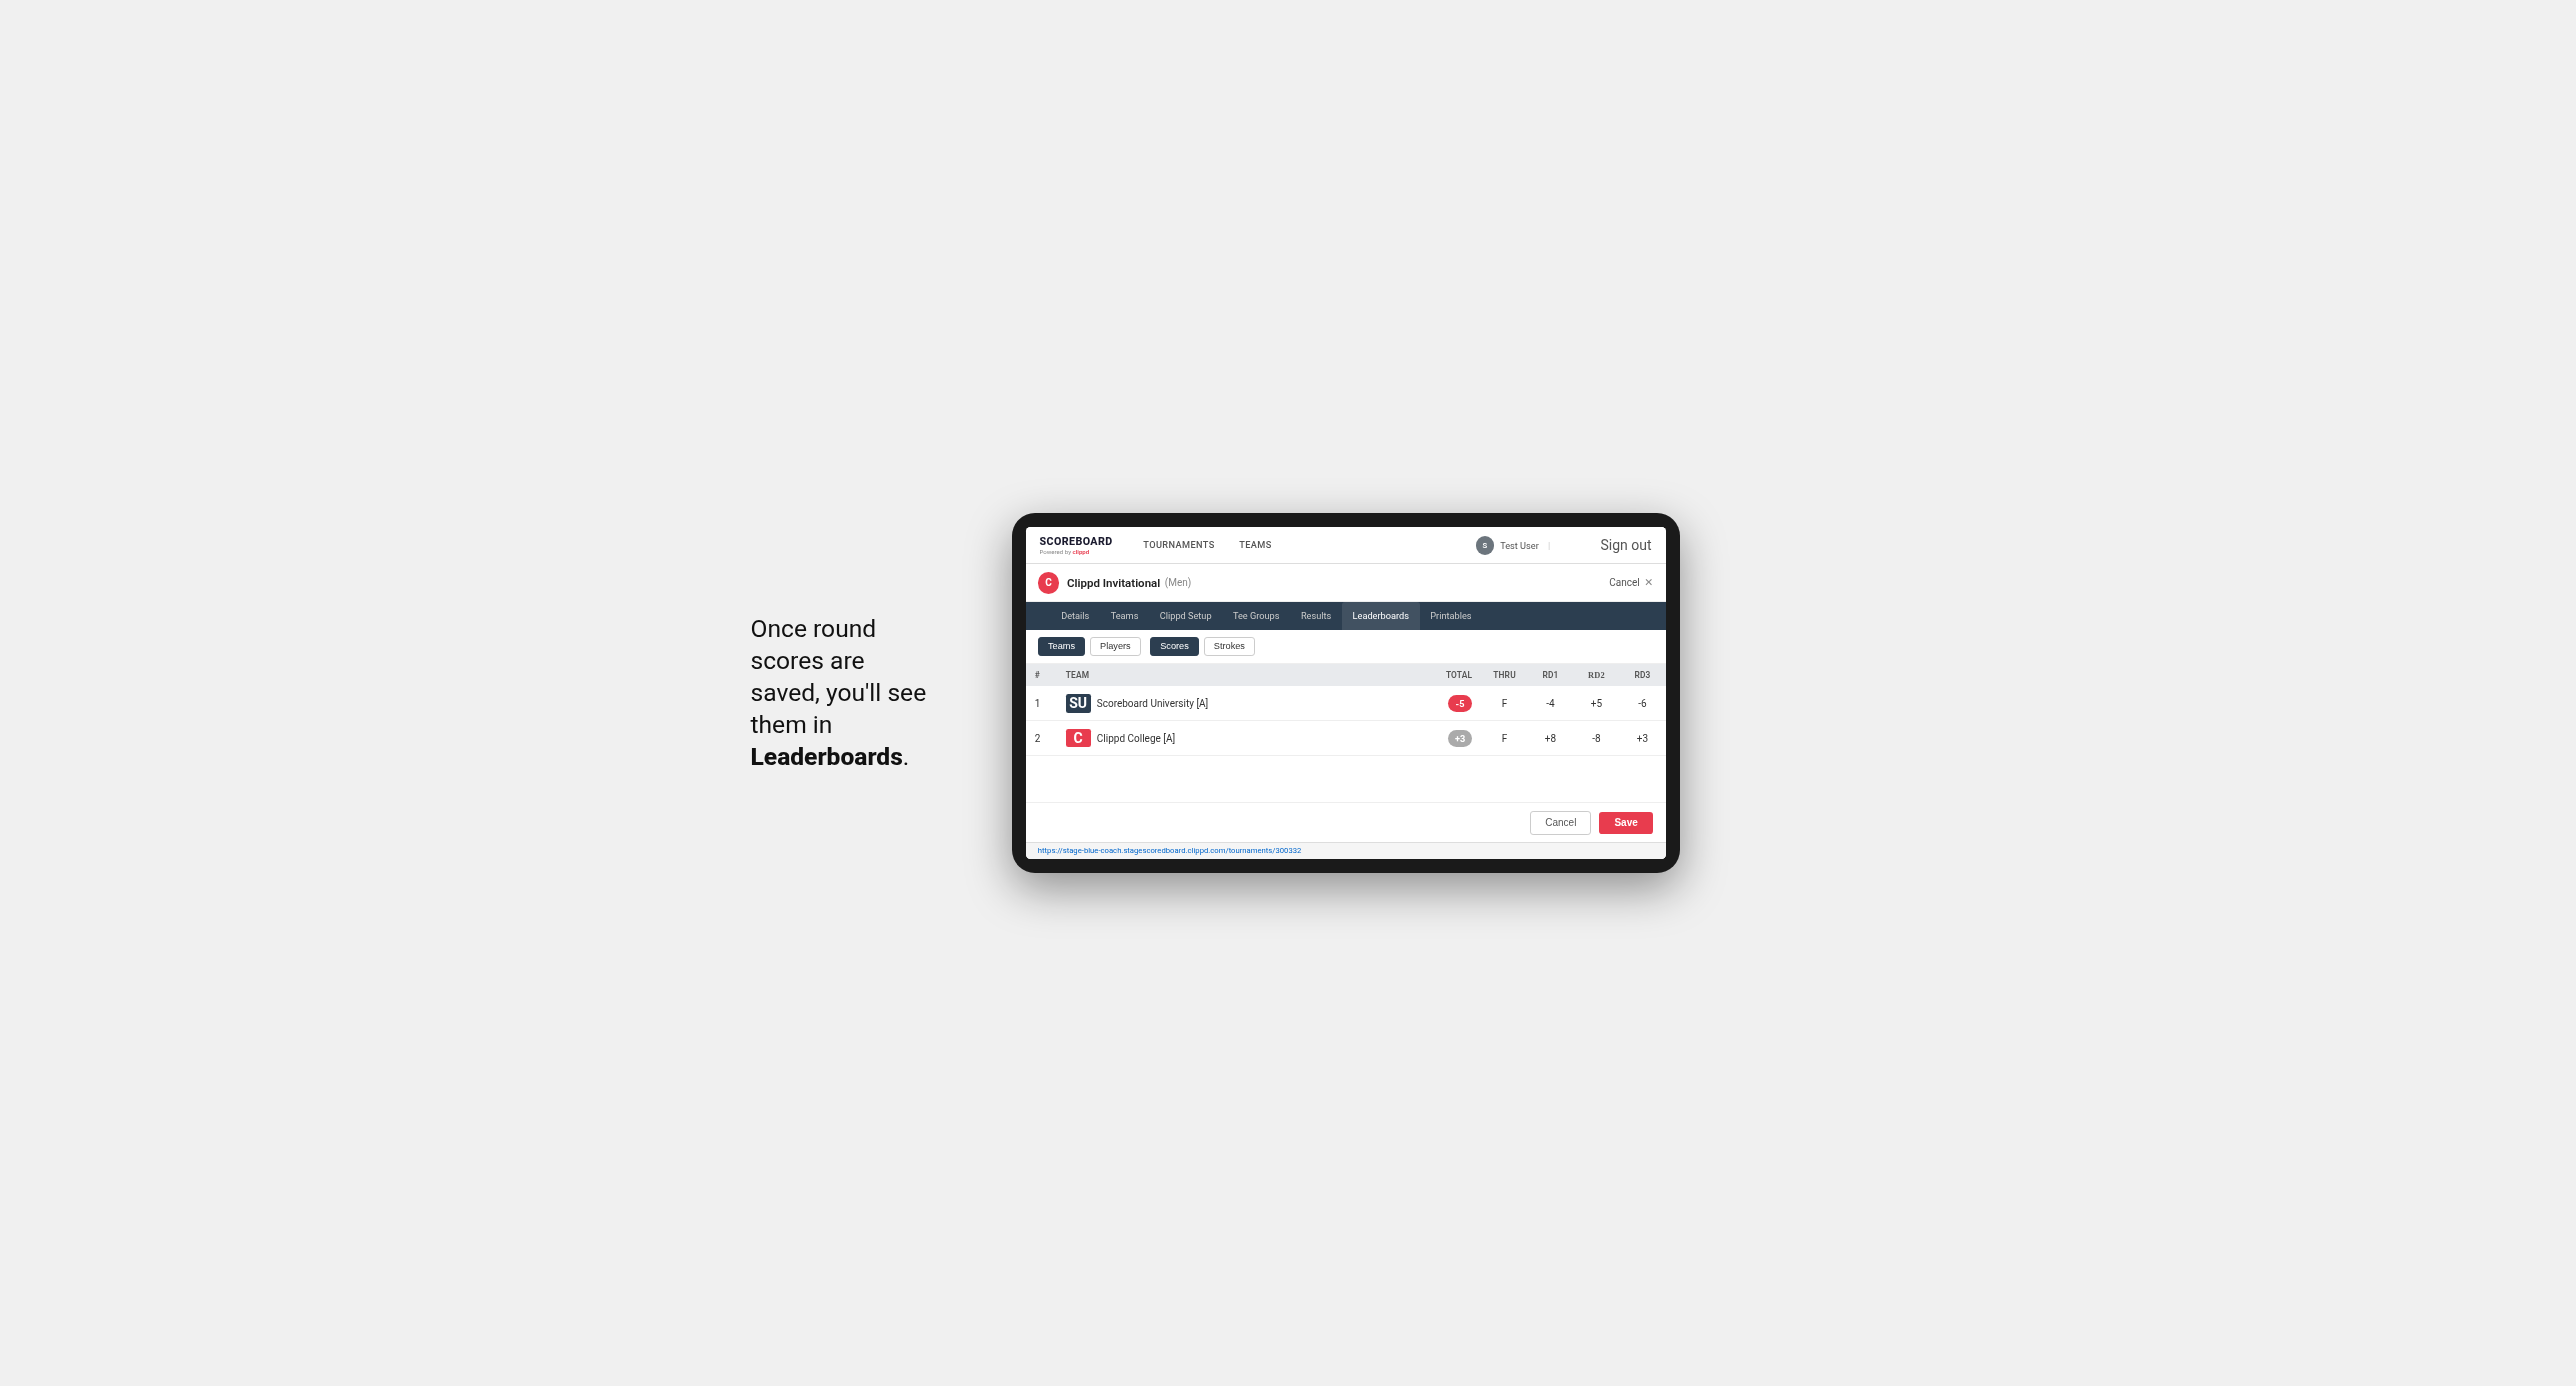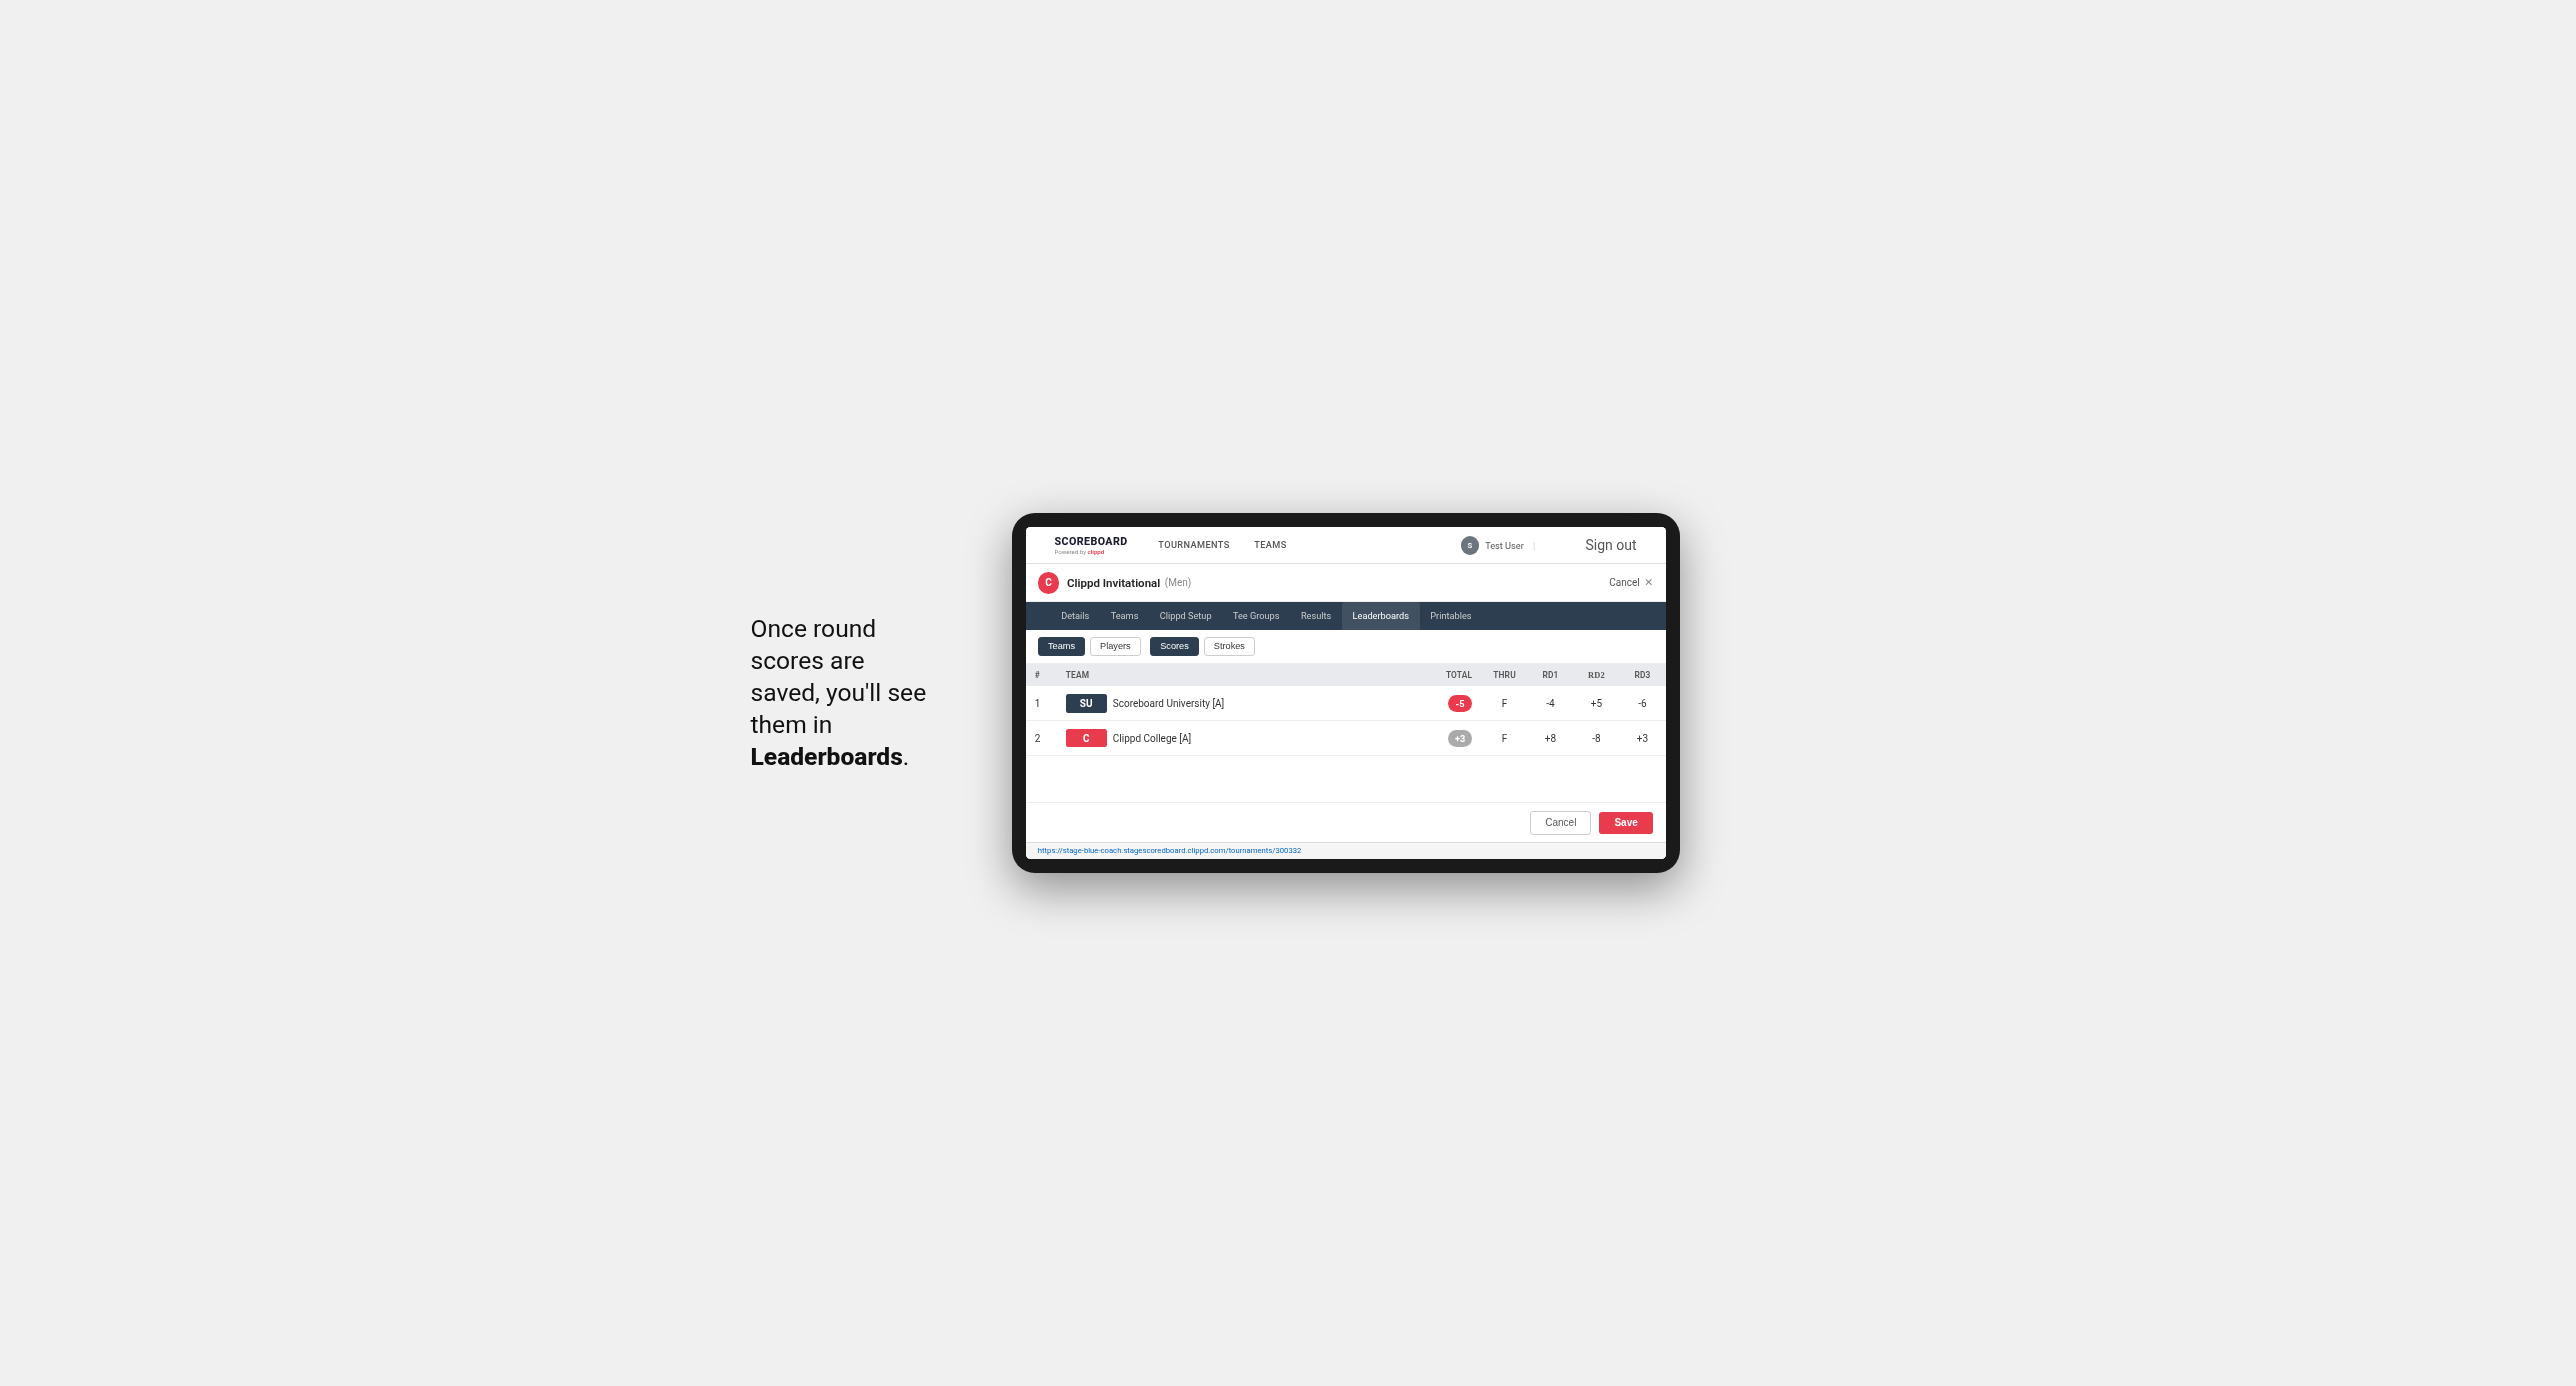--- a/index.html
+++ b/index.html
@@ -42,21 +42,21 @@
       overflow: hidden;
       display: flex;
       flex-direction: column;
     }
     
     .top-nav {
       background: #fff;
       border-bottom: 0.8px solid #ddd;
       display: flex;
       align-items: center;
-      padding: 0 29px;
+      padding: 0 14px;
       height: 37px;
     }
     .logo-area {
       display: flex;
       flex-direction: column;
       margin-right: 18.4px;
     }
     .logo-scoreboard {
       font-size: 10.7px;
       font-weight: 800;
@@ -237,27 +237,27 @@
     }
     .leaderboard-table tbody td.right {
       text-align: right;
     }
     .team-cell {
       display: flex;
       align-items: center;
       gap: 6.1px;
     }
     .team-logo {
-      width: 41px;
+      width: 25px;
       height: 18.4px;
       border-radius: 2.3px;
       display: flex;
       align-items: center;
       justify-content: center;
-      font-size: 10px;
+      font-size: 14px;
       font-weight: 700;
       color: #fff;
       flex-shrink: 0;
     }
     .score-badge {
       display: inline-flex;
       align-items: center;
       justify-content: center;
       width: 24.6px;
       height: 17px;

